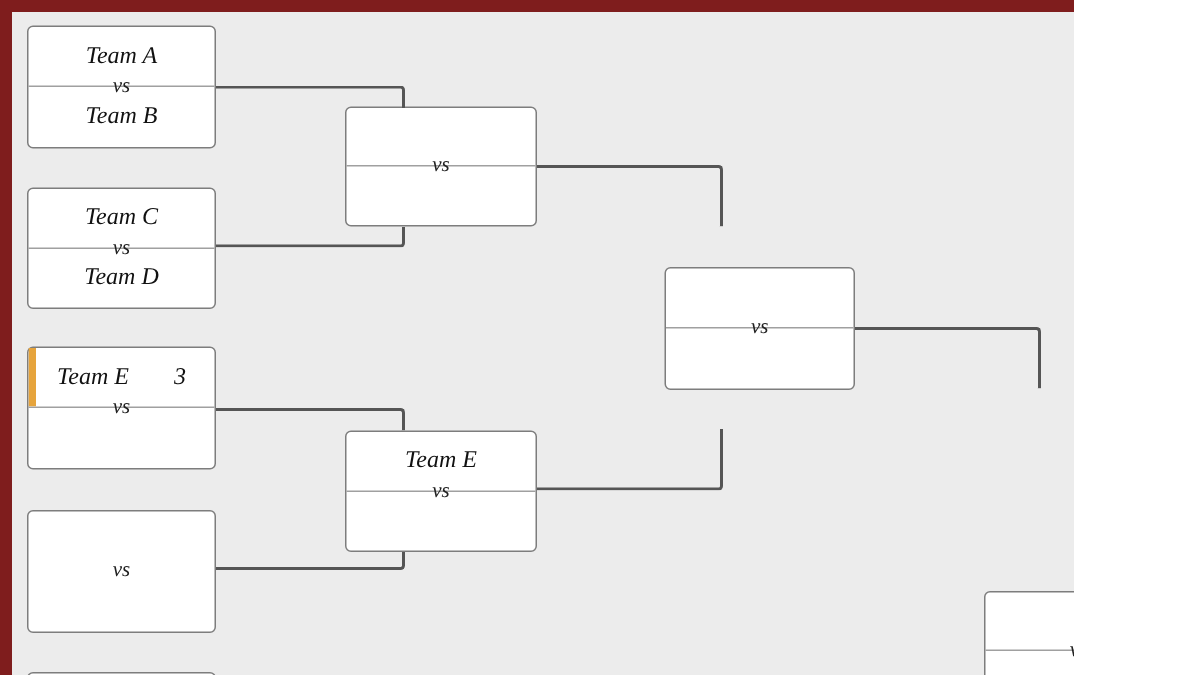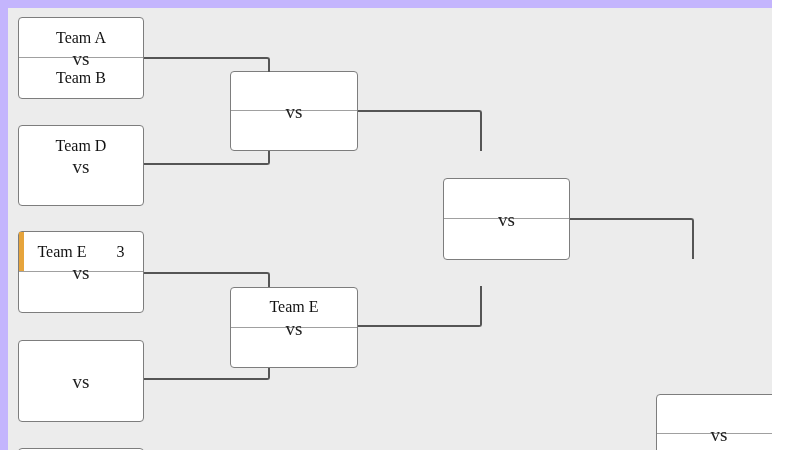--- a/index.html
+++ b/index.html
@@ -5,38 +5,38 @@
   :root{
     --panel:#ececec;
     --box-border:#7d7d7d;
     --divider:#a0a0a0;
     --connector:#555555;
     --winner:#e6a43c;
     --text:#111111;
   }
   *{box-sizing:border-box;margin:0;padding:0;}
   body{background:#ffffff;font-family:"Liberation Serif","DejaVu Serif",serif;}
-  .page{position:relative;width:772px;height:450px;overflow:hidden;background:#c4b5fd;}
+  .page{position:relative;width:716px;height:450px;overflow:hidden;background:#7f1d1d;font-style:italic;}
   .panel{position:absolute;left:8px;top:8px;width:782px;height:500px;background:var(--panel);}
   .match{
     position:absolute;background:#ffffff;border:1px solid var(--box-border);
     border-radius:4px;color:var(--text);
   }
   .half{position:relative;height:50%;display:flex;align-items:center;justify-content:center;gap:30px;overflow:hidden;}
   .half.top{border-bottom:1px solid var(--divider);}
   .half.top.winner::before{
     content:"";position:absolute;left:0;top:0;bottom:0;width:5px;background:var(--winner);
   }
   .team{font-size:16px;white-space:nowrap;}
   .score{font-size:16px;}
   .score:empty{display:none;}
   .team:empty{display:none;}
   .vs{
     position:absolute;left:50%;top:50%;transform:translate(-50%,-50%);
-    font-size:19px;color:#222;line-height:1;pointer-events:none;
+    font-size:14px;color:#222;line-height:1;pointer-events:none;
   }
   .elbow{position:absolute;}
   .elbow-down{border-top:2px solid var(--connector);border-right:2px solid var(--connector);border-top-right-radius:3px;}
   .elbow-up{border-bottom:2px solid var(--connector);border-right:2px solid var(--connector);border-bottom-right-radius:3px;}
 </style>
 </head>
 <body>
 
 <div class="page">
   <div class="panel"></div>
@@ -47,20 +47,24 @@
 
     </div>
     <div class="half bottom">
       <span class="team">Team B</span>
 
     </div>
     <div class="vs">vs</div>
   </div>
 
   <div class="match" style="left:18px;top:125px;width:126px;height:81px">
+    <div class="half top">
+      <span class="team">Team C</span>
+
+    </div>
     <div class="half bottom">
       <span class="team">Team D</span>
 
     </div>
     <div class="vs">vs</div>
   </div>
 
   <div class="match" style="left:18px;top:231px;width:126px;height:82px">
     <div class="half top winner">
       <span class="team">Team E</span>

